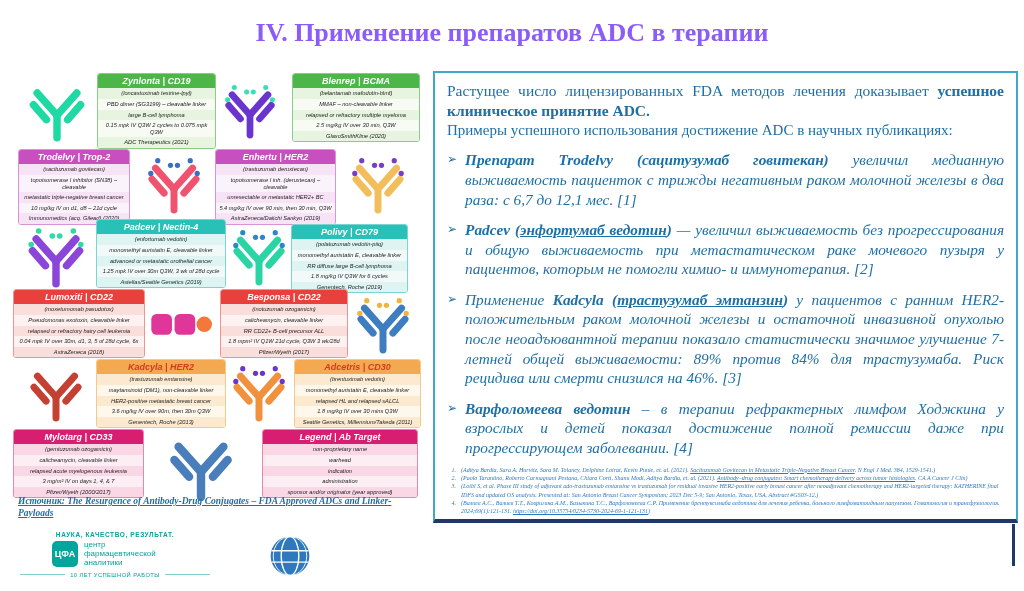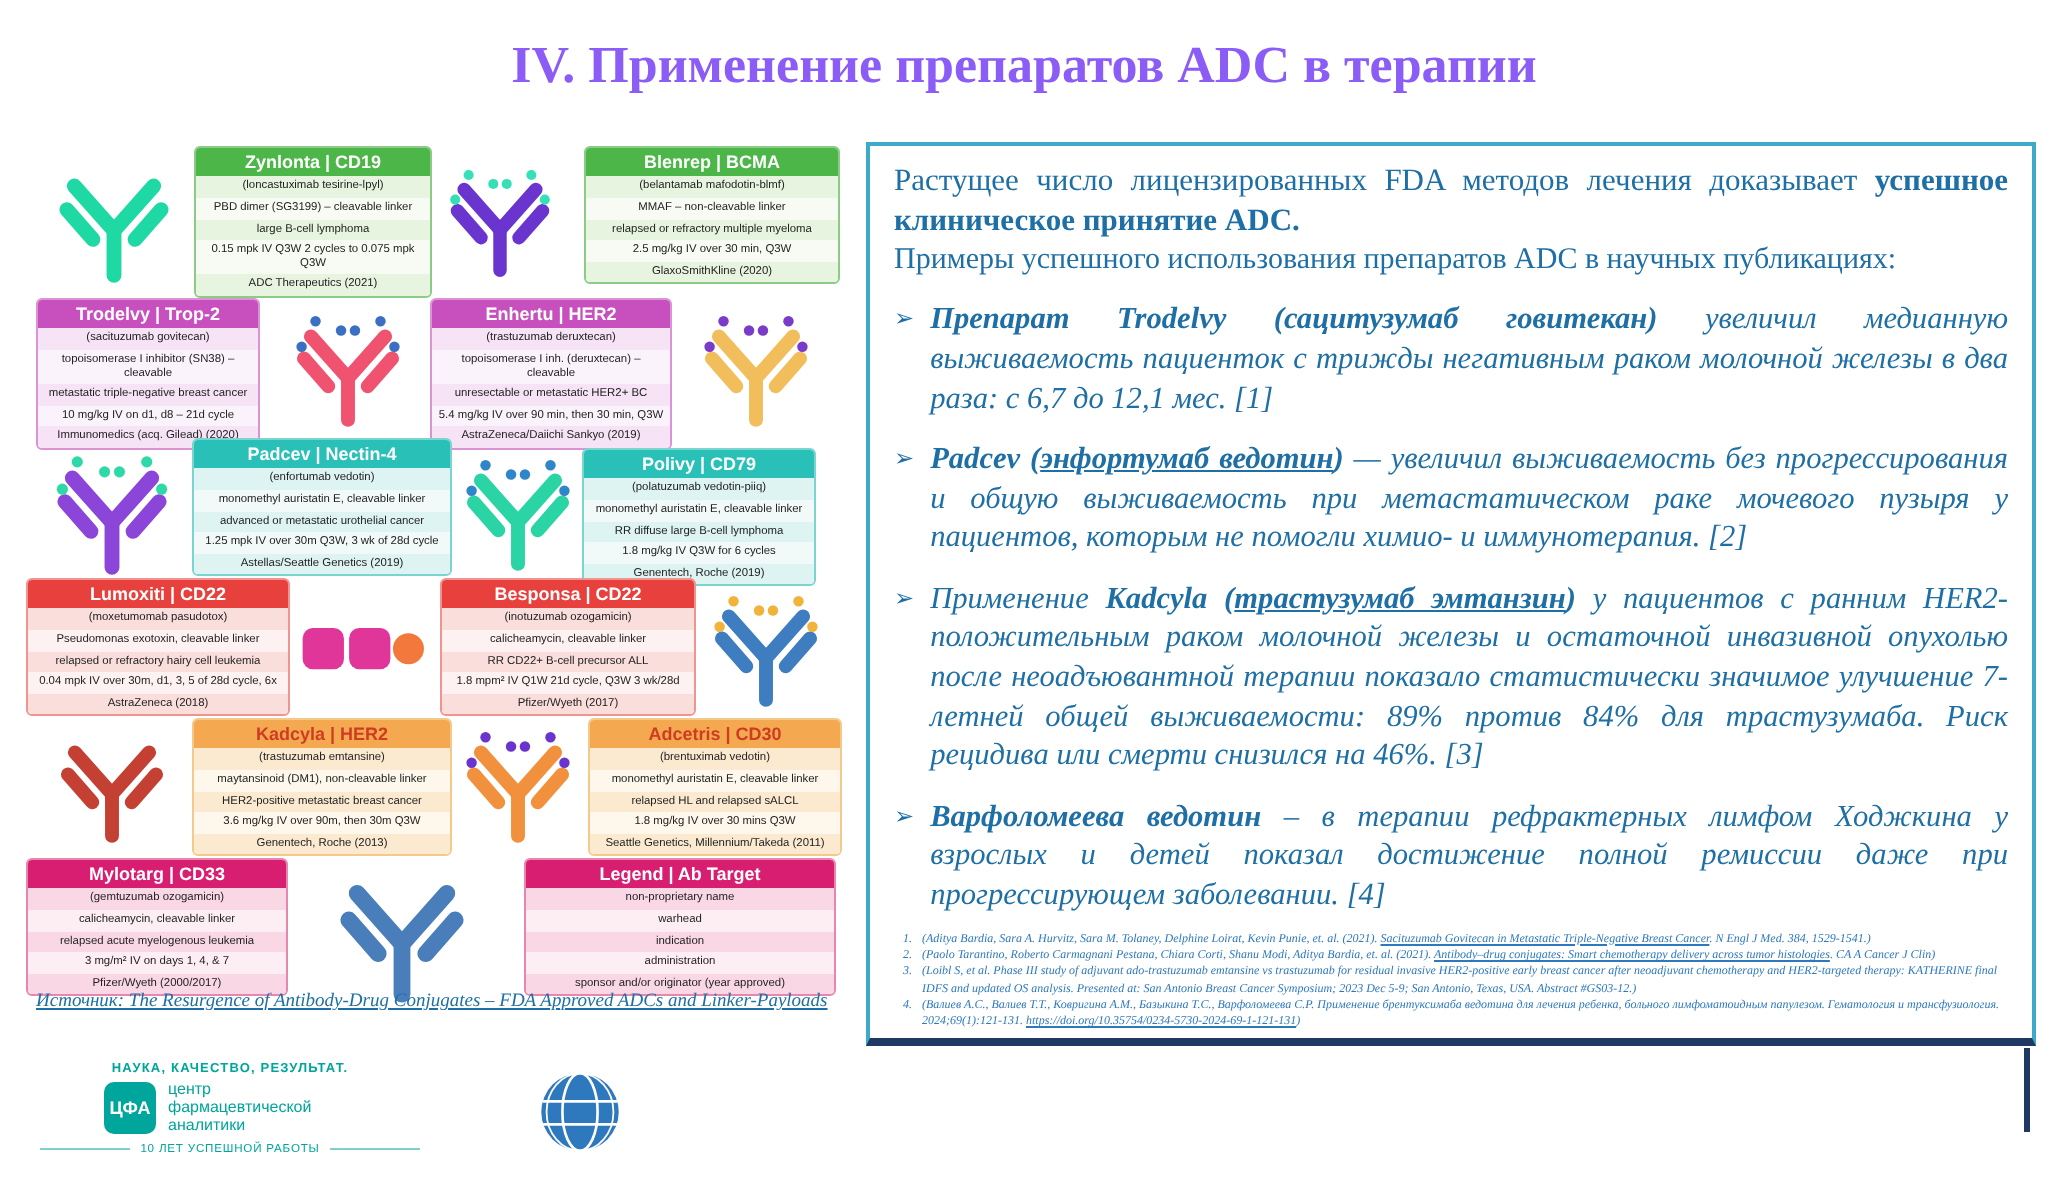--- a/index.html
+++ b/index.html
@@ -4,21 +4,21 @@
 <style>
   html,body{margin:0;padding:0;background:#fff;}
   .slide{position:relative;width:1024px;height:591px;background:#fff;overflow:hidden;
          font-family:"Liberation Sans",sans-serif;}
   
   .title{position:absolute;left:0;top:18px;width:100%;text-align:center;
          font-family:"Liberation Serif",serif;font-weight:bold;font-size:26px;color:#8b5cf6;}
   
   #cards-layer{position:absolute;inset:0;}
   .adc-card{position:absolute;border:1px solid;border-radius:3px;overflow:hidden;
-            text-align:center;box-sizing:border-box;background:#fff;}
+            text-align:center;box-sizing:border-box;background:#fff;font-style:italic;}
   .adc-card .hdr{font-weight:bold;color:#fff;font-size:9px;padding:2.5px 1px;line-height:1.05;}
   .adc-card .row{font-size:5.7px;color:#222;padding:2px 2px;line-height:1.15;}
   .theme-green{border-color:#8CCB85}.theme-green .hdr{background:#4CB648}
   .theme-green .r0{background:#E7F4DF}.theme-green .r1{background:#F7FBF3}
   .theme-magenta{border-color:#DA93D4}.theme-magenta .hdr{background:#C750BE}
   .theme-magenta .r0{background:#F6E3F5}.theme-magenta .r1{background:#FBF3FB}
   .theme-teal{border-color:#7BD5CF}.theme-teal .hdr{background:#29C0B8}
   .theme-teal .r0{background:#DEF4F2}.theme-teal .r1{background:#F1FAF9}
   .theme-red{border-color:#F09490}.theme-red .hdr{background:#E8403C}
   .theme-red .r0{background:#FADEDC}.theme-red .r1{background:#FDF2F1}
@@ -47,21 +47,21 @@
   .pos-b4{left:342px;top:156px;width:72px;height:58px}
   .pos-c1{left:24px;top:226px;width:64px;height:62px}
   .pos-c3{left:230px;top:226px;width:58px;height:62px}
   .pos-d2{left:148px;top:305px;width:66px;height:40px}
   .pos-d4{left:350px;top:296px;width:66px;height:58px}
   .pos-e1{left:24px;top:364px;width:64px;height:58px}
   .pos-e3{left:228px;top:364px;width:62px;height:58px}
   .pos-f2{left:158px;top:432px;width:86px;height:70px}
   
   .source{position:absolute;left:18px;top:496px;width:404px;
-          font-family:"Liberation Serif",serif;font-style:italic;font-weight:normal;
+          font-family:"Liberation Serif",serif;font-style:italic;font-weight:bold;
           font-size:9.5px;color:#1D6FA5;text-decoration:underline;line-height:1.25;}
   
   .right-panel{position:absolute;left:433px;top:71px;width:585px;height:452px;
                box-sizing:border-box;border:2px solid #3FA9CC;border-bottom:4px solid #1F3864;
                padding:8px 12px 4px 12px;color:#1D6FA5;
                font-family:"Liberation Serif",serif;overflow:hidden;}
   .right-panel p{margin:0}
   .intro{font-size:15.5px;text-align:justify;line-height:1.28;}
   .examples{margin-top:9px;font-size:15px;line-height:1.25;}
   .bullet{display:flex;gap:8px;margin-top:11px;}
@@ -328,21 +328,21 @@
             <path d="M33 64 L12 40"></path>
             <path d="M67 64 L88 40"></path>
           </g>
         </svg></div>
     </div>
 
   <div class="source">Источник: The Resurgence of Antibody-Drug Conjugates – FDA Approved ADCs and Linker-Payloads</div>
 
   <div class="right-panel">
     <p class="intro"><span>Растущее число лицензированных FDA методов лечения доказывает </span><b>успешное клиническое принятие ADC.</b></p>
-    <p class="examples">Примеры успешного использования препаратов ADC в научных публикациях:</p>
+    <p class="examples">Примеры успешного использования достижение ADC в научных публикациях:</p>
 
     <div class="bullet">
       <span class="marker">➢</span>
       <div class="btext"><span></span><b>Препарат Trodelvy (сацитузумаб говитекан)</b><b><u></u></b><b></b><span> увеличил медианную выживаемость пациенток с трижды негативным раком молочной железы в два раза: с 6,7 до 12,1 мес. [1]</span></div>
     </div>
 
     <div class="bullet">
       <span class="marker">➢</span>
       <div class="btext"><span></span><b>Padcev (</b><b><u>энфортумаб ведотин</u></b><b>)</b><span> — увеличил выживаемость без прогрессирования и общую выживаемость при метастатическом раке мочевого пузыря у пациентов, которым не помогли химио- и иммунотерапия. [2]</span></div>
     </div>

